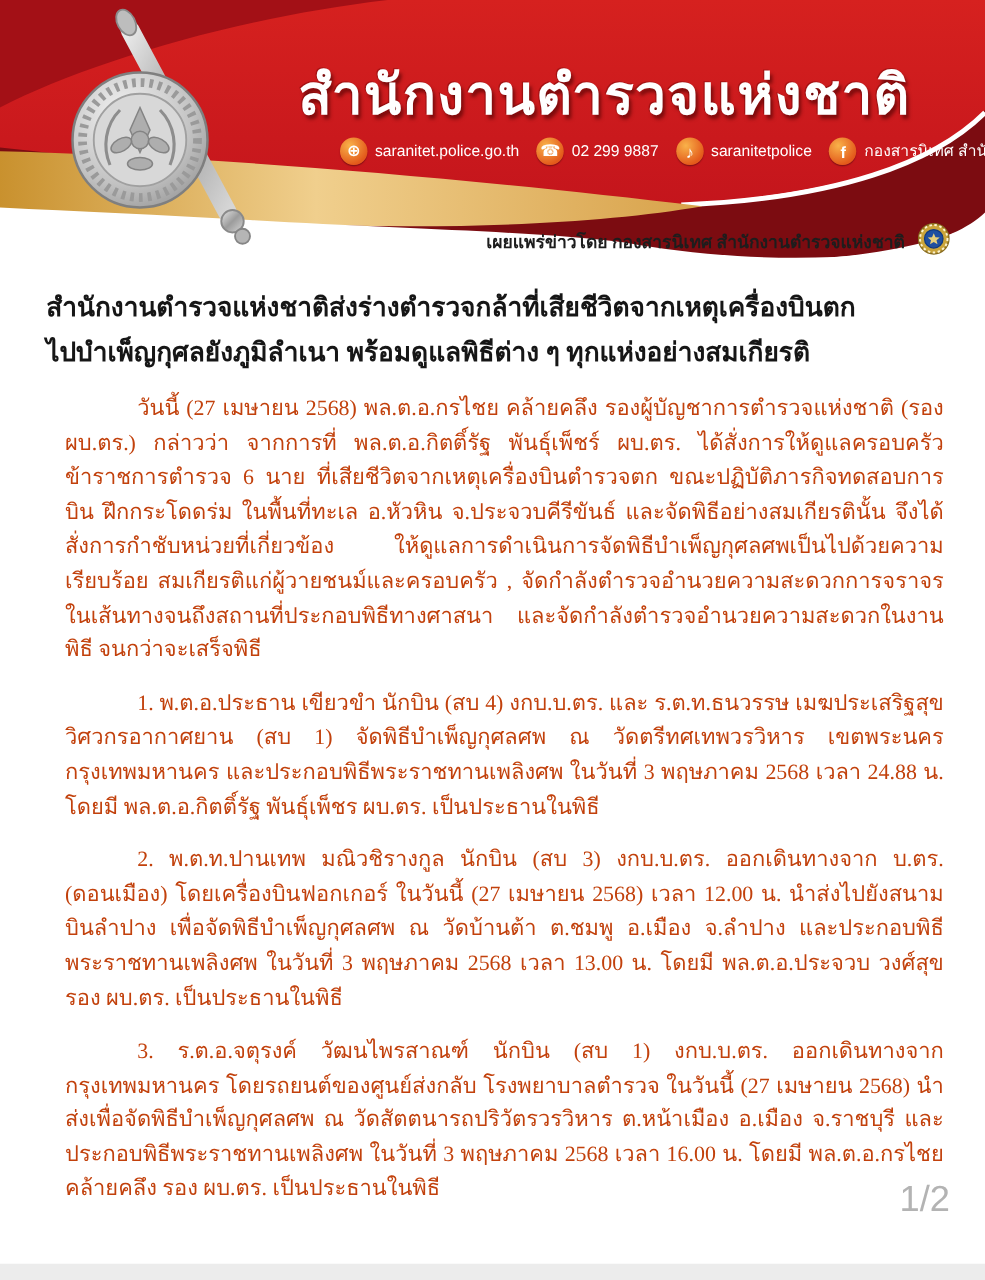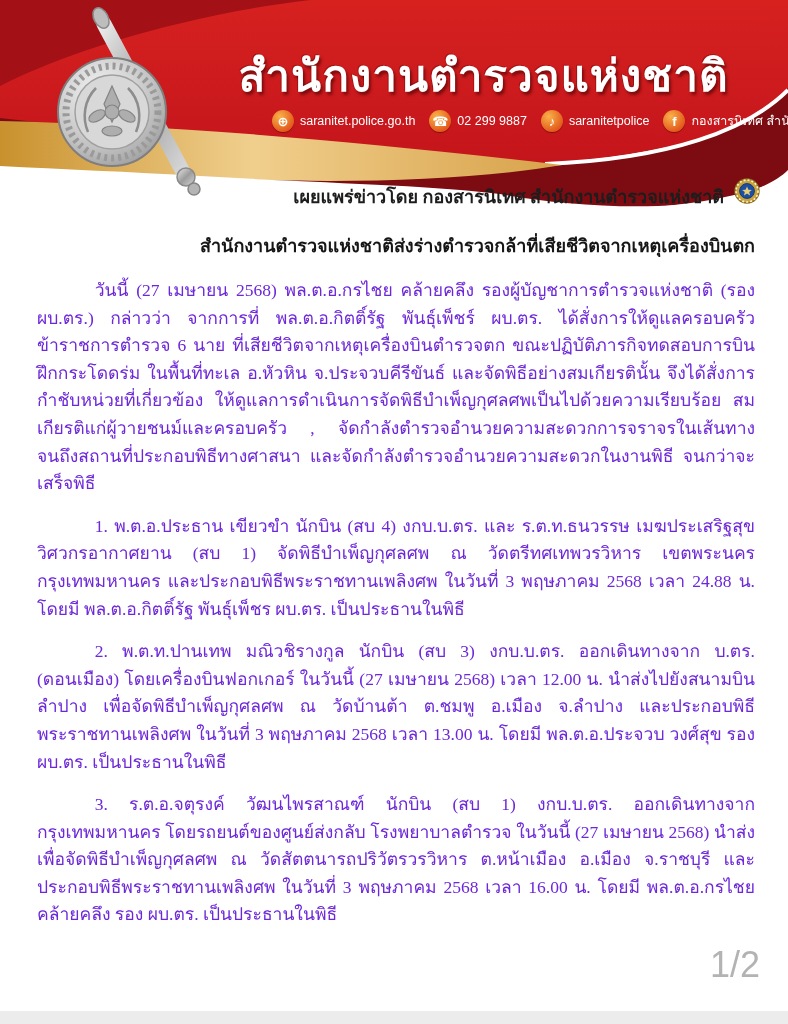--- a/index.html
+++ b/index.html
@@ -11,29 +11,29 @@
              font-size:44px;font-weight:bold;color:#ffffff;letter-spacing:1px;
              text-shadow:2px 3px 3px rgba(70,0,0,.6), -1px -1px 0 rgba(90,0,0,.35);
              white-space:nowrap;}
   .contact-row{position:absolute;top:110px;left:272px;width:500px;display:flex;
                align-items:center;gap:14px;font-family:"Liberation Sans","DejaVu Sans",sans-serif;}
   .contact{display:flex;align-items:center;gap:6px;color:#fff;font-size:12.5px;white-space:nowrap;}
   .cicon{width:22px;height:22px;border-radius:50%;flex:0 0 auto;
          background:radial-gradient(circle at 35% 30%, #f9b24a, #e35a1b 72%);
          color:#fff;display:inline-flex;align-items:center;justify-content:center;
          font-size:13px;font-weight:bold;box-shadow:0 1px 1px rgba(0,0,0,.35);}
-  .published{position:absolute;top:182px;right:64px;font-size:18px;color:#1d1d1d;
+  .published{position:absolute;top:182px;right:64px;font-size:14px;color:#1d1d1d;
              font-weight:600;white-space:nowrap;}
   .badge{position:absolute;top:178px;right:28px;}
   .content{position:absolute;top:228px;left:37px;width:718px;}
-  .doc-title{text-align:right;font-weight:bold;font-size:18px;line-height:36px;
+  .doc-title{text-align:left;font-weight:bold;font-size:21px;line-height:36px;
              color:#161616;margin-bottom:13px;}
-  .content p{margin:0 0 15px 0;font-size:17.5px;line-height:27.6px;
-             text-align:justify;text-indent:3.3em;color:#6d28d9;}
-  .pager{position:absolute;top:944px;right:28px;font-size:36px;color:#b3b3b3;
+  .content p{margin:0 0 15px 15px;font-size:17.5px;line-height:27.6px;
+             text-align:justify;text-indent:3.3em;color:#c2410c;}
+  .pager{position:absolute;top:944px;right:28px;font-size:29px;color:#b3b3b3;
          font-family:"Liberation Sans","DejaVu Sans",sans-serif;text-align:right;}
   .bottom-strip{position:absolute;left:0;bottom:0;width:788px;height:13px;background:#ececec;}
 </style>
 </head>
 <body>
 
 <div class="page">
 
   <svg class="banner" viewBox="0 0 788 218" preserveAspectRatio="none" aria-hidden="true">
     <defs>
@@ -117,20 +117,21 @@
   <svg class="badge" width="26" height="26" viewBox="0 0 26 26" aria-hidden="true">
     <circle cx="13" cy="13" r="12" fill="#caa43a" stroke="#8a6d1f" stroke-width="1.4"></circle>
     <circle cx="13" cy="13" r="11" fill="none" stroke="#fdf3cf" stroke-width="1.6" stroke-dasharray="2 2"></circle>
     <circle cx="13" cy="13" r="7.4" fill="#1f4fa0" stroke="#123a7e" stroke-width="1"></circle>
     <path d="M13,8.6 L14.4,11.8 L17.8,12 L15.2,14.1 L16,17.4 L13,15.5 L10,17.4 L10.8,14.1 L8.2,12 L11.6,11.8 Z" fill="#e8cf7a"></path>
   </svg>
 
   <div class="content">
     <div class="doc-title">
       <div>สำนักงานตำรวจแห่งชาติส่งร่างตำรวจกล้าที่เสียชีวิตจากเหตุเครื่องบินตก</div>
+      <div>ไปบำเพ็ญกุศลยังภูมิลำเนา พร้อมดูแลพิธีต่าง ๆ ทุกแห่งอย่างสมเกียรติ</div>
     </div>
     <p>วันนี้ (27 เมษายน 2568) พล.ต.อ.กรไชย คล้ายคลึง รองผู้บัญชาการตำรวจแห่งชาติ (รอง ผบ.ตร.) กล่าวว่า จากการที่ พล.ต.อ.กิตติ์รัฐ พันธุ์เพ็ชร์ ผบ.ตร. ได้สั่งการให้ดูแลครอบครัวข้าราชการตำรวจ 6 นาย ที่เสียชีวิตจากเหตุเครื่องบินตำรวจตก ขณะปฏิบัติภารกิจทดสอบการบิน ฝึกกระโดดร่ม ในพื้นที่ทะเล อ.หัวหิน จ.ประจวบคีรีขันธ์ และจัดพิธีอย่างสมเกียรตินั้น จึงได้สั่งการกำชับหน่วยที่เกี่ยวข้อง ให้ดูแลการดำเนินการจัดพิธีบำเพ็ญกุศลศพเป็นไปด้วยความเรียบร้อย สมเกียรติแก่ผู้วายชนม์และครอบครัว , จัดกำลังตำรวจอำนวยความสะดวกการจราจรในเส้นทางจนถึงสถานที่ประกอบพิธีทางศาสนา และจัดกำลังตำรวจอำนวยความสะดวกในงานพิธี จนกว่าจะเสร็จพิธี</p>
     <p>1. พ.ต.อ.ประธาน เขียวขำ นักบิน (สบ 4) งกบ.บ.ตร. และ ร.ต.ท.ธนวรรษ เมฆประเสริฐสุข วิศวกรอากาศยาน (สบ 1) จัดพิธีบำเพ็ญกุศลศพ ณ วัดตรีทศเทพวรวิหาร เขตพระนคร กรุงเทพมหานคร และประกอบพิธีพระราชทานเพลิงศพ ในวันที่ 3 พฤษภาคม 2568 เวลา 24.88 น. โดยมี พล.ต.อ.กิตติ์รัฐ พันธุ์เพ็ชร ผบ.ตร. เป็นประธานในพิธี</p>
     <p>2. พ.ต.ท.ปานเทพ มณิวชิรางกูล นักบิน (สบ 3) งกบ.บ.ตร. ออกเดินทางจาก บ.ตร. (ดอนเมือง) โดยเครื่องบินฟอกเกอร์ ในวันนี้ (27 เมษายน 2568)  เวลา 12.00 น. นำส่งไปยังสนามบินลำปาง เพื่อจัดพิธีบำเพ็ญกุศลศพ ณ วัดบ้านต้า ต.ชมพู อ.เมือง จ.ลำปาง และประกอบพิธีพระราชทานเพลิงศพ ในวันที่ 3 พฤษภาคม 2568 เวลา 13.00 น. โดยมี พล.ต.อ.ประจวบ วงศ์สุข รอง ผบ.ตร. เป็นประธานในพิธี</p>
     <p>3. ร.ต.อ.จตุรงค์ วัฒนไพรสาณฑ์ นักบิน (สบ 1) งกบ.บ.ตร. ออกเดินทางจากกรุงเทพมหานคร โดยรถยนต์ของศูนย์ส่งกลับ โรงพยาบาลตำรวจ ในวันนี้ (27 เมษายน 2568) นำส่งเพื่อจัดพิธีบำเพ็ญกุศลศพ ณ วัดสัตตนารถปริวัตรวรวิหาร ต.หน้าเมือง อ.เมือง จ.ราชบุรี และประกอบพิธีพระราชทานเพลิงศพ ในวันที่ 3 พฤษภาคม 2568 เวลา 16.00 น. โดยมี พล.ต.อ.กรไชย คล้ายคลึง รอง ผบ.ตร. เป็นประธานในพิธี</p>
   </div>
 
   <div class="pager">1/2</div>
   <div class="bottom-strip"></div>
 

